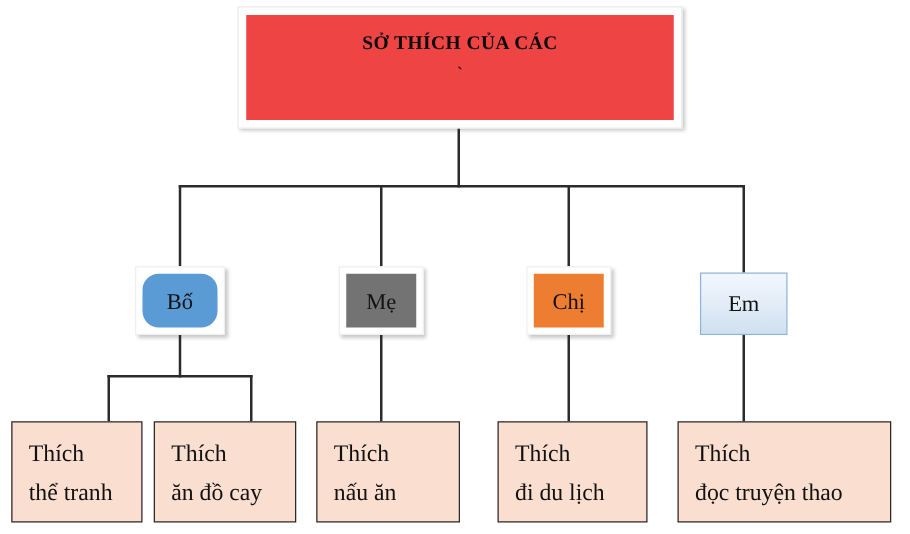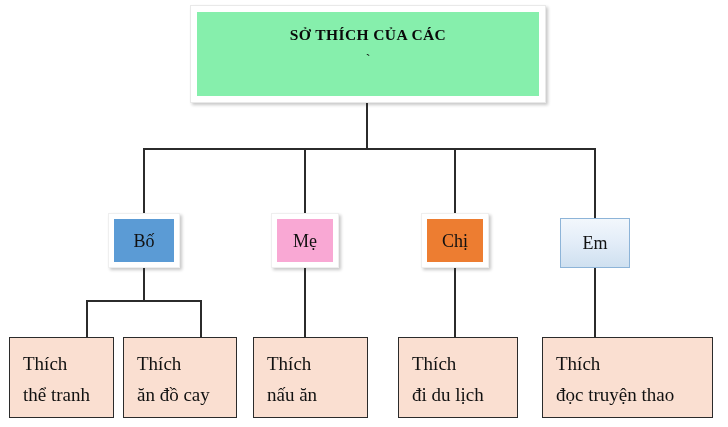--- a/index.html
+++ b/index.html
@@ -27,21 +27,21 @@
     border: 1px solid #e9e9e9;
     box-shadow: 2px 2px 3px rgba(0,0,0,0.22);
     box-sizing: border-box;
   }
   .root-box {
     position: absolute;
     left: 6px;
     top: 6px;
     right: 6px;
     bottom: 6px;
-    background: #86efac;
+    background: #ef4444;
     display: flex;
     flex-direction: column;
     align-items: center;
     justify-content: flex-start;
     padding-top: 8px;
     box-sizing: border-box;
   }
   .root-line {
     color: #0a0a0a;
     font-weight: bold;
@@ -77,23 +77,23 @@
     justify-content: center;
     box-sizing: border-box;
   }
   .person-label {
     font-size: 18px;
     color: #111111;
     line-height: 1;
   }
   
   .person-frame.v-blue   { background:#ffffff; }
-  .person-box.v-blue     { background:#5b9bd5; }
+  .person-box.v-blue     { background:#5b9bd5;border-radius:13px; }
   .person-frame.v-yellow { background:#ffffff; }
-  .person-box.v-yellow   { background:#f9a8d4; }
+  .person-box.v-yellow   { background:#737373; }
   .person-frame.v-orange { background:#ffffff; }
   .person-box.v-orange   { background:#ed7d31;font-family:Liberation Serif, serif; }
 
   
   .person-plain {
     position: absolute;
     box-sizing: border-box;
     background: linear-gradient(to bottom, #f2f7fc 0%, #e3edf8 48%, #cfe0f0 100%);
     border: 1px solid #8db4d8;
     display: flex;

